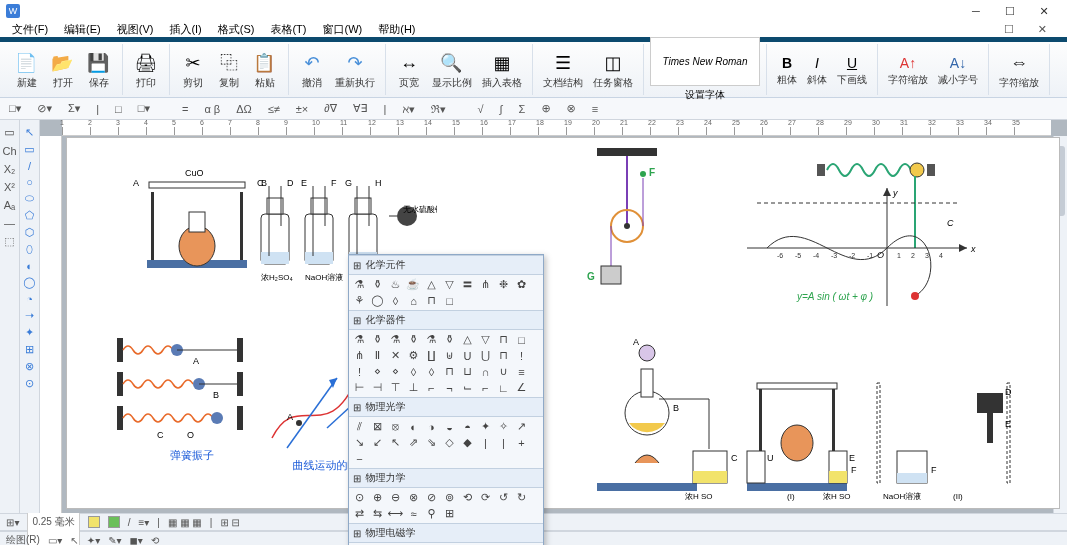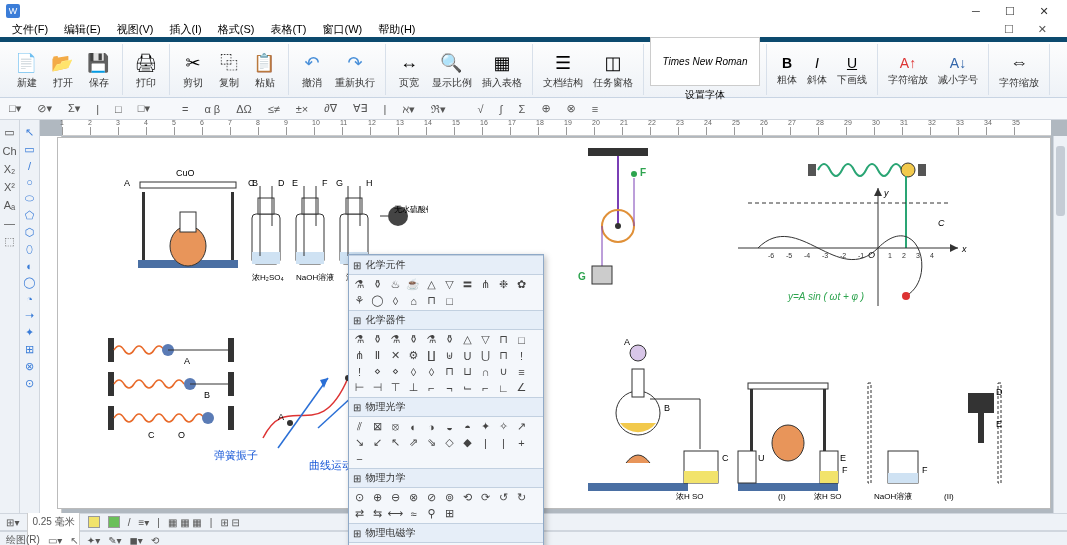--- a/index.html
+++ b/index.html
@@ -38,28 +38,28 @@
 .workarea { position: relative; height: 393px; display: flex; }
 .lefttools { width: 20px; background: #eef2f7; border-right: 1px solid #d0d6de; display: flex; flex-direction: column; align-items: center; gap: 6px; padding-top: 6px; font-size: 11px; color: #555; }
 .lefttools span { cursor: pointer; }
 .lefttools2 { width: 20px; background: #eef2f7; border-right: 1px solid #d0d6de; display: flex; flex-direction: column; align-items: center; gap: 4px; padding-top: 6px; font-size: 11px; color: #3b7dd8; }
 .lefttools2 span { cursor: pointer; }
 .canvaswrap { flex: 1; position: relative; background: #b0b8c0; overflow: hidden; }
 .hruler { position: absolute; top: 0; left: 22px; right: 16px; height: 16px; background: #fff; border-bottom: 1px solid #ccc; font-size: 7px; color: #666; display: flex; align-items: flex-end; }
 .hruler .tick { position: relative; width: 28px; border-left: 1px solid #999; height: 8px; }
 .hruler .tick span { position: absolute; top: -8px; left: -3px; }
 .vruler { position: absolute; top: 16px; left: 0; bottom: 0; width: 22px; background: #fff; border-right: 1px solid #ccc; }
-.page { position: absolute; top: 18px; left: 18px; width: 992px; height: 370px; background: #fff; box-shadow: 0 0 0 1px #bbb; }
+.page { position: absolute; top: 18px; left: 27px; width: 992px; height: 370px; background: #fff; box-shadow: 0 0 0 1px #bbb; }
 .scroll-v { position: absolute; right: 0; top: 16px; bottom: 0; width: 14px; background: #eef2f7; border-left: 1px solid #d0d6de; }
 .scroll-v .thumb { position: absolute; top: 10px; left: 2px; right: 2px; height: 70px; background: #c5ccd5; border-radius: 3px; }
 
 
 .diag { position: absolute; font-size: 10px; }
 .diag svg { display: block; }
-.cap { font-size: 11px; color: #1a5ad8; text-align: right; }
+.cap { font-size: 11px; color: #1a5ad8; text-align: center; }
 
 
 .palette { position: absolute; left: 348px; top: 254px; width: 196px; background: #f4f7fb; border: 1px solid #8fa9c7; box-shadow: 2px 2px 6px rgba(0,0,0,0.25); font-size: 10px; }
 .palette .sec-h { background: #e6eef8; border-top: 1px solid #c2d0e0; border-bottom: 1px solid #c2d0e0; padding: 2px 4px; display: flex; align-items: center; gap: 4px; color: #333; cursor: move; }
 .palette .sec-b { padding: 3px 4px; display: flex; flex-wrap: wrap; gap: 3px 5px; }
 .palette .sec-b span { width: 13px; height: 13px; font-size: 11px; color: #444; display: flex; align-items: center; justify-content: center; cursor: pointer; }
 
 
 .strip { height: 18px; background: #eef2f7; border-top: 1px solid #d0d6de; border-bottom: 1px solid #d0d6de; display: flex; align-items: center; padding: 0 6px; gap: 8px; font-size: 10px; color: #555; }
 .strip span { cursor: pointer; }

